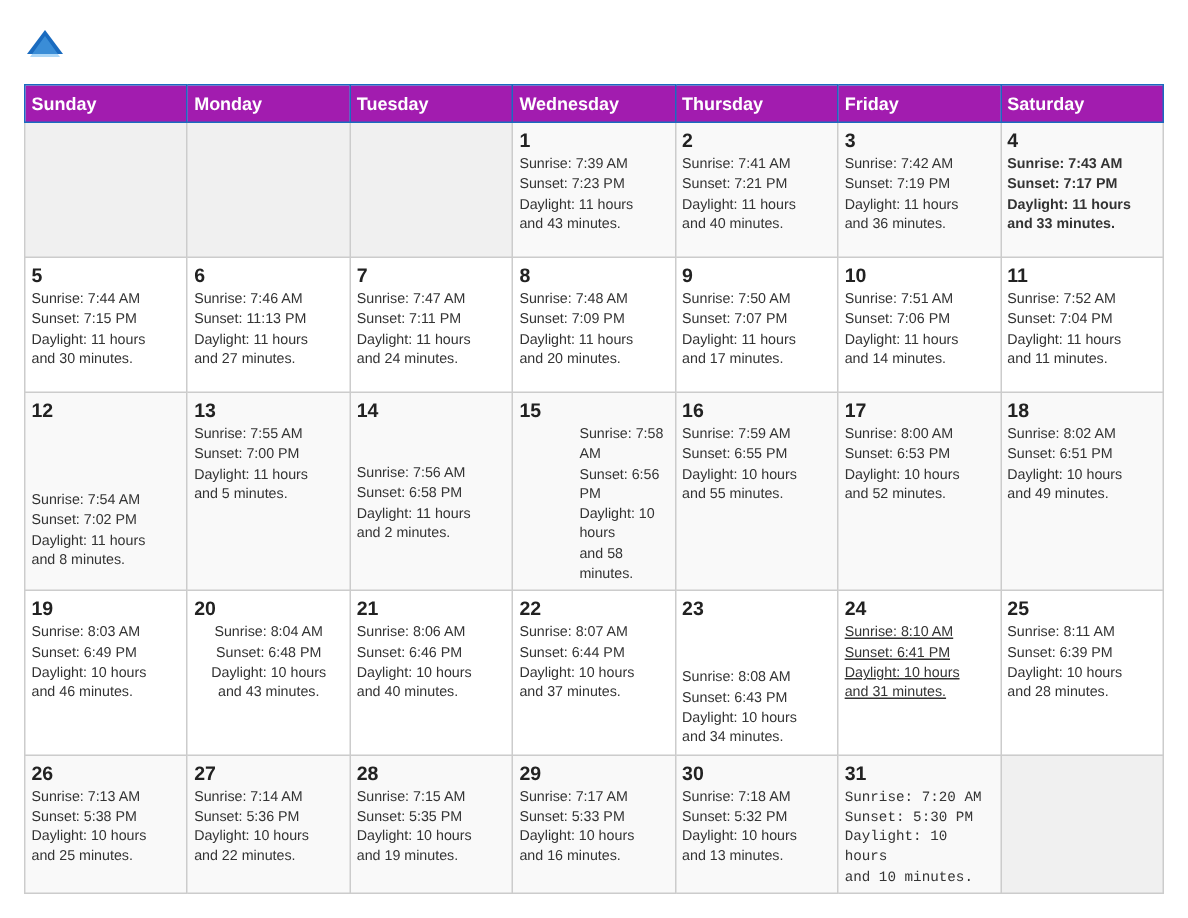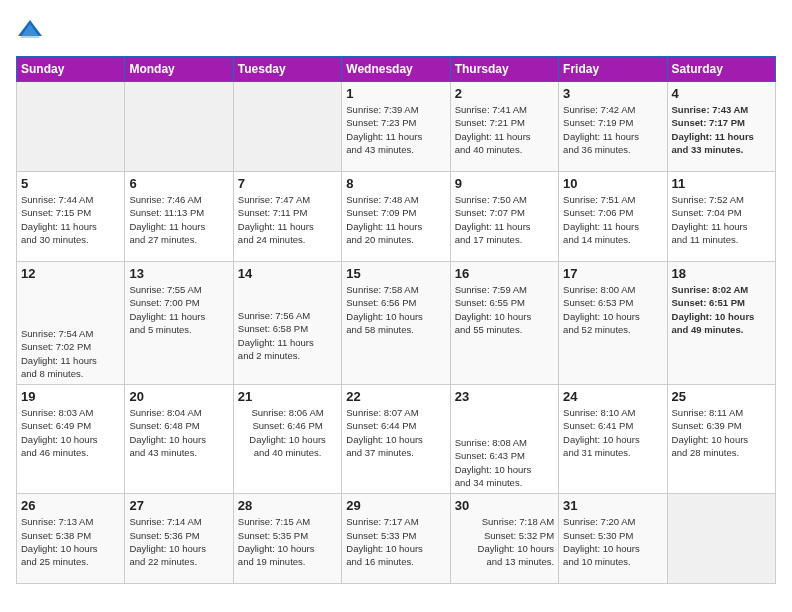--- a/index.html
+++ b/index.html
@@ -227,86 +227,86 @@
         </td>
         <td>
           <div class="day-number">14</div>
           <div class="day-info" style="white-space: pre-line; margin-top: 28px;">Sunrise: 7:56 AM
 Sunset: 6:58 PM
 Daylight: 11 hours
 and 2 minutes.</div>
         </td>
         <td>
           <div class="day-number">15</div>
-          <div class="day-info" style="white-space: pre-line;">Sunrise: 7:58 AM
+          <div class="day-info" style="white-space: pre-line; margin-left: 40px;">Sunrise: 7:58 AM
 Sunset: 6:56 PM
 Daylight: 10 hours
 and 58 minutes.</div>
         </td>
         <td>
           <div class="day-number">16</div>
           <div class="day-info" style="white-space: pre-line;">Sunrise: 7:59 AM
 Sunset: 6:55 PM
 Daylight: 10 hours
 and 55 minutes.</div>
         </td>
         <td>
           <div class="day-number">17</div>
           <div class="day-info" style="white-space: pre-line;">Sunrise: 8:00 AM
 Sunset: 6:53 PM
 Daylight: 10 hours
 and 52 minutes.</div>
         </td>
         <td>
           <div class="day-number">18</div>
-          <div class="day-info" style="white-space: pre-line; font-weight: bold;">Sunrise: 8:02 AM
+          <div class="day-info" style="white-space: pre-line;">Sunrise: 8:02 AM
 Sunset: 6:51 PM
 Daylight: 10 hours
 and 49 minutes.</div>
         </td>
       </tr>
       <tr>
         <td>
           <div class="day-number">19</div>
           <div class="day-info" style="white-space: pre-line;">Sunrise: 8:03 AM
 Sunset: 6:49 PM
 Daylight: 10 hours
 and 46 minutes.</div>
         </td>
         <td>
           <div class="day-number">20</div>
-          <div class="day-info" style="white-space: pre-line;">Sunrise: 8:04 AM
+          <div class="day-info" style="white-space: pre-line; text-align: center;">Sunrise: 8:04 AM
 Sunset: 6:48 PM
 Daylight: 10 hours
 and 43 minutes.</div>
         </td>
         <td>
           <div class="day-number">21</div>
-          <div class="day-info" style="white-space: pre-line; text-align: center;">Sunrise: 8:06 AM
+          <div class="day-info" style="white-space: pre-line;">Sunrise: 8:06 AM
 Sunset: 6:46 PM
 Daylight: 10 hours
 and 40 minutes.</div>
         </td>
         <td>
           <div class="day-number">22</div>
           <div class="day-info" style="white-space: pre-line;">Sunrise: 8:07 AM
 Sunset: 6:44 PM
 Daylight: 10 hours
 and 37 minutes.</div>
         </td>
         <td>
           <div class="day-number">23</div>
           <div class="day-info" style="white-space: pre-line; margin-top: 32px;">Sunrise: 8:08 AM
 Sunset: 6:43 PM
 Daylight: 10 hours
 and 34 minutes.</div>
         </td>
         <td>
           <div class="day-number">24</div>
-          <div class="day-info" style="white-space: pre-line;">Sunrise: 8:10 AM
+          <div class="day-info" style="white-space: pre-line; text-decoration: underline;">Sunrise: 8:10 AM
 Sunset: 6:41 PM
 Daylight: 10 hours
 and 31 minutes.</div>
         </td>
         <td>
           <div class="day-number">25</div>
           <div class="day-info" style="white-space: pre-line;">Sunrise: 8:11 AM
 Sunset: 6:39 PM
 Daylight: 10 hours
 and 28 minutes.</div>
@@ -336,28 +336,28 @@
         </td>
         <td>
           <div class="day-number">29</div>
           <div class="day-info" style="white-space: pre-line;">Sunrise: 7:17 AM
 Sunset: 5:33 PM
 Daylight: 10 hours
 and 16 minutes.</div>
         </td>
         <td>
           <div class="day-number">30</div>
-          <div class="day-info" style="white-space: pre-line; text-align: right;">Sunrise: 7:18 AM
+          <div class="day-info" style="white-space: pre-line;">Sunrise: 7:18 AM
 Sunset: 5:32 PM
 Daylight: 10 hours
 and 13 minutes.</div>
         </td>
         <td>
           <div class="day-number">31</div>
-          <div class="day-info" style="white-space: pre-line;">Sunrise: 7:20 AM
+          <div class="day-info" style="white-space: pre-line; font-family: Liberation Mono, monospace;">Sunrise: 7:20 AM
 Sunset: 5:30 PM
 Daylight: 10 hours
 and 10 minutes.</div>
         </td>
         <td class="empty-cell"></td>
       </tr>
     </tbody>
 </table>
 
 </body></html>

